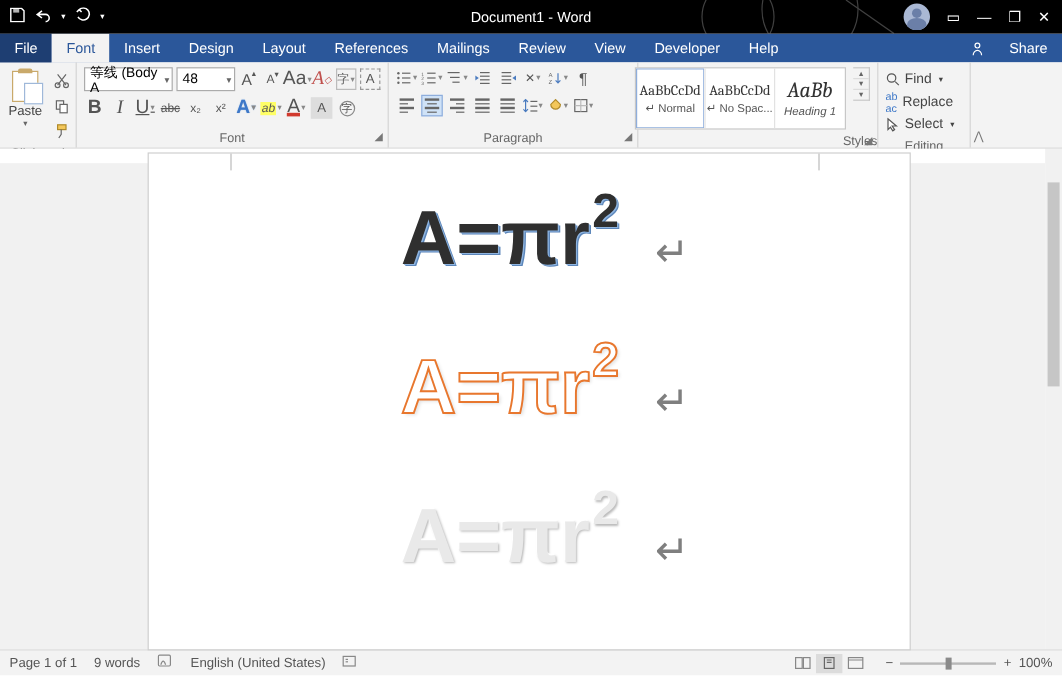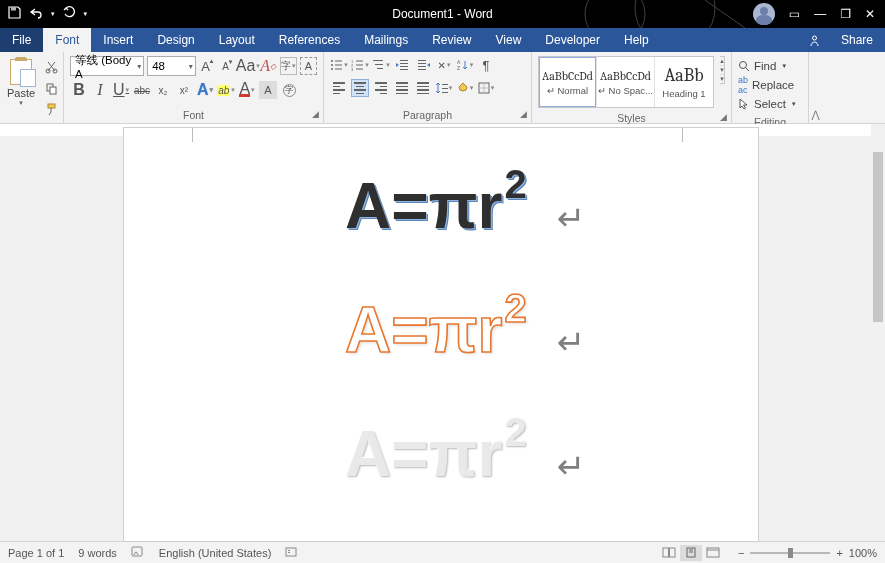--- a/index.html
+++ b/index.html
@@ -60,24 +60,24 @@
 
 
 #g-para { width:208px; }
 #g-para .toprow, #g-para .botrow { display:flex; gap:3px; align-items:center; }
 #g-para .botrow { margin-top:5px; }
 .alignbtn { width:18px; height:18px; cursor:pointer; display:flex; flex-direction:column; justify-content:center; gap:2px; padding:3px; }
 .alignbtn span { height:1.5px; background:#666; display:block; }
 .alignbtn.active { background:#cfe2f7; border:1px solid #8faedc; padding:2px; }
 
 
-#g-styles { width:200px; }
+#g-styles { width:200px;align-items:flex-end; }
 .stylegal { display:flex; border:1px solid #c7c7c7; background:#fff; }
 .styleitem { width:58px; height:50px; border-right:1px solid #e2e2e2; display:flex; flex-direction:column; align-items:center; justify-content:center; cursor:pointer; overflow:hidden; }
-.styleitem:last-child { border-right:none; }
+.styleitem:last-child { border-right:none;font-style:italic; }
 .styleitem .prev { font-size:12px; color:#333; font-family: Cambria, serif; white-space:nowrap; }
 .styleitem .prev.big { font-size:18px; color:#333; }
 .styleitem .name { font-size:9.5px; color:#555; margin-top:2px; white-space:nowrap; }
 .styleitem.sel { box-shadow: inset 0 0 0 1px #8faedc; }
 .gal-expand { width:14px; display:flex; flex-direction:column; border:1px solid #c7c7c7; border-left:none; }
 .gal-expand div { flex:1; display:flex; align-items:center; justify-content:center; font-size:7px; color:#666; cursor:pointer; border-bottom:1px solid #dcdcdc;}
 .gal-expand div:last-child { border-bottom:none; }
 
 
 #g-edit { width:76px; border-right:none; }
@@ -96,21 +96,21 @@
 .page { position:absolute; left:124px; right:127px; top:4px; bottom:0; background:#fff; box-shadow:0 0 0 1px #cfcfcf; }
 .margin-guide { position:absolute; top:0; width:8px; height:14px; }
 .margin-guide::before { content:""; position:absolute; left:0; width:1px; height:14px; background:#bcbcbc; }
 .margin-guide.left { left:68px; }
 .margin-guide.right { right:68px; }
 .scrolly { position:absolute; right:0; top:0; width:14px; bottom:0; background:#f1f1f1; }
 .scrolly .thumb { position:absolute; left:2px; right:2px; top:28px; height:170px; background:#c6c6c6; }
 
 
 .content { position:absolute; left:210px; top:30px; }
-.line { display:flex; align-items:flex-end; margin-bottom:44px; height:80px;margin-left:11px; }
+.line { display:flex; align-items:center; margin-bottom:44px; height:80px; }
 .para-mark { margin-left:30px; font-size:34px; color:#7f7f7f; margin-top:24px; font-family: "Segoe UI"; }
 .formula { font-size:64px; font-weight:700; font-family: Arial, sans-serif; display:flex; align-items:flex-end; line-height:1; position:relative; }
 .formula .sq { font-size:40px; position:relative; top:-34px; margin-left:2px; }
 .f1 { color:#2f2f2f; text-shadow: 1px 1px 0 #8fb5e0, 2px 2px 0 #5c86ba; }
 .f2 { color:#fff; -webkit-text-stroke:1.6px #e8772e; text-shadow:2px 2px 3px rgba(0,0,0,.12); }
 .f3 { color:#e9e9e9; text-shadow: -1px -1px 1px #fff, 1px 1px 2px #b9b9b9; }
 
 
 .status { height:22px; background:#f3f3f3; border-top:1px solid #d4d4d4; display:flex; align-items:center; font-size:11px; color:#555; padding:0 8px; gap:14px; }
 .status .spacer { flex:1; }

